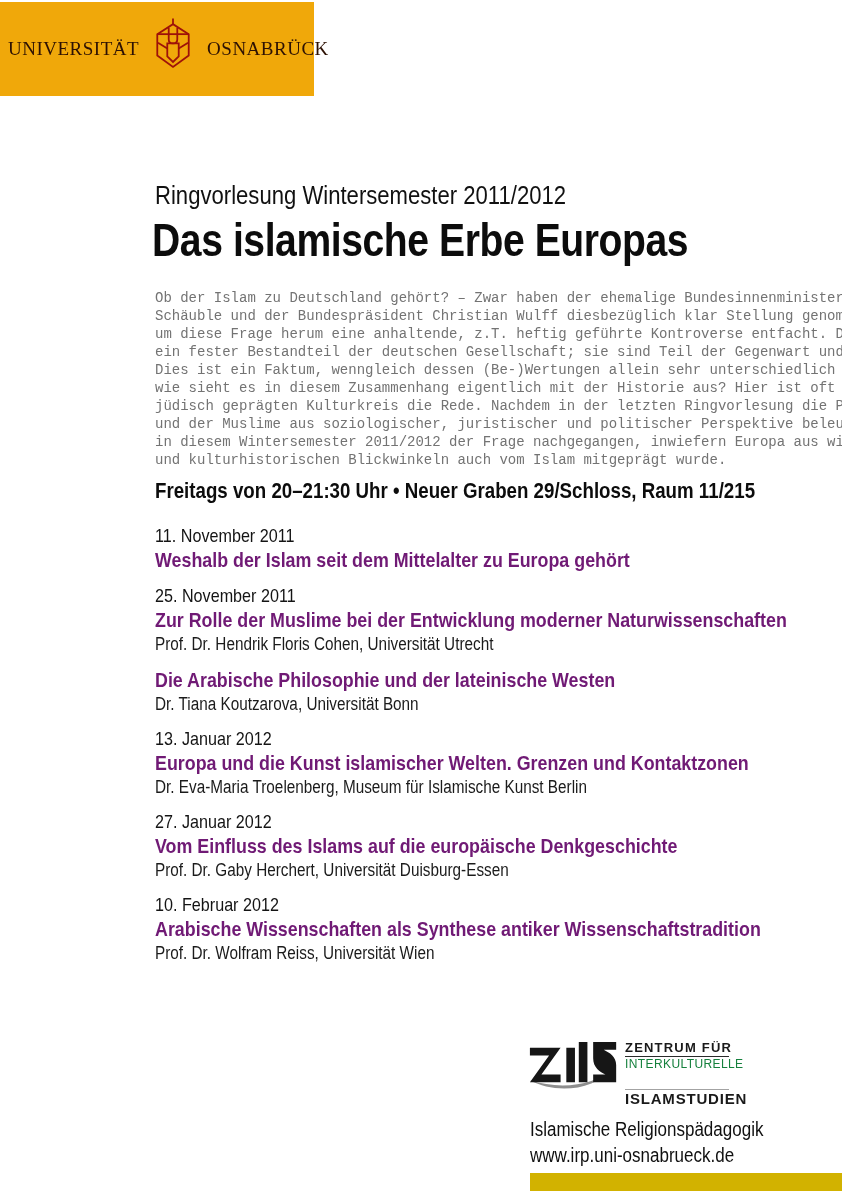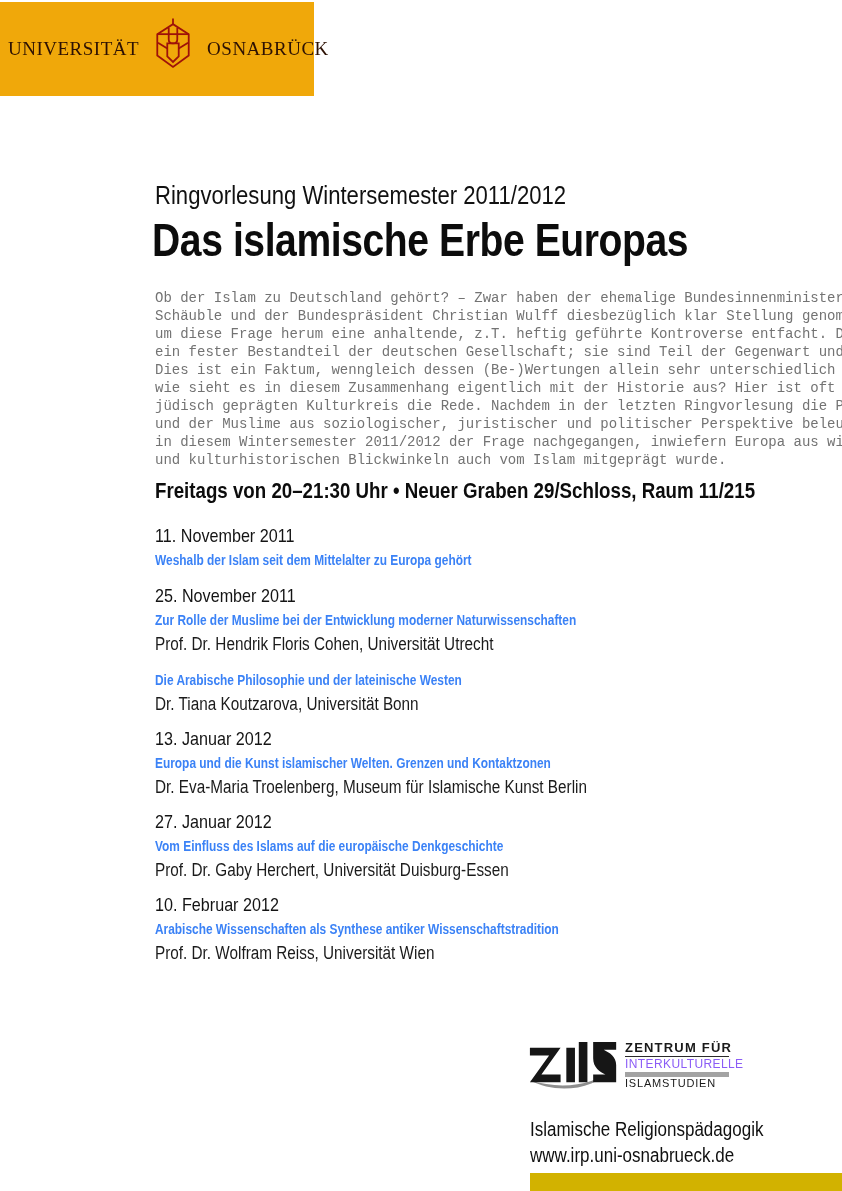--- a/index.html
+++ b/index.html
@@ -27,30 +27,30 @@
     position:absolute;left:155px;top:289px;width:640px;
     font-family:Liberation Mono, monospace;font-size:14px;line-height:18px;
     color:#737373;white-space:pre;
   }
   
   .schedule{position:absolute;left:155px;top:478px;font-size:22px;font-weight:700;color:#0c0c0c;}
   
   .lectures{position:absolute;left:155px;top:524px;width:660px;}
   .lecture{margin-bottom:11px;}
   .lecture .date{font-size:19px;line-height:23px;color:#141414;}
-  .lecture .ltitle{font-size:14px;line-height:26px;font-weight:700;color:#3b82f6;}
+  .lecture .ltitle{font-size:21px;line-height:26px;font-weight:700;color:#701a75;}
   .lecture .speaker{font-size:18px;line-height:23px;color:#1b1b1b;}
   
   .zis{position:absolute;left:528px;top:1036px;display:flex;align-items:flex-start;}
   .zis-text{margin-left:5px;margin-top:4px;width:104px;}
   .zis-l1{font-size:13px;font-weight:700;letter-spacing:1.2px;color:#1a1a1a;
           border-bottom:1px solid #2a2a2a;padding-bottom:1px;white-space:nowrap;}
-  .zis-l2{font-size:12px;font-weight:400;letter-spacing:0.4px;color:#8b5cf6;
-          border-bottom:5px solid #a3a3a3;padding-bottom:1px;white-space:nowrap;}
-  .zis-l3{font-size:11px;font-weight:400;letter-spacing:0.8px;color:#1a1a1a;white-space:nowrap;}
+  .zis-l2{font-size:12px;font-weight:400;letter-spacing:0.4px;color:#15803d;
+          border-bottom:1px solid #a3a3a3;padding-bottom:18px;white-space:nowrap;}
+  .zis-l3{font-size:15px;font-weight:700;letter-spacing:0.8px;color:#1a1a1a;white-space:nowrap;}
   
   .footer-text{position:absolute;left:530px;top:1116px;font-size:20px;line-height:26px;color:#101010;}
   .bottom-bar{position:absolute;left:530px;top:1173px;width:312px;height:18px;}
 </style>
 </head>
 <body>
 
 <div class="page">
 
   <div class="uni-logo" style="background:#F0A80A;">

